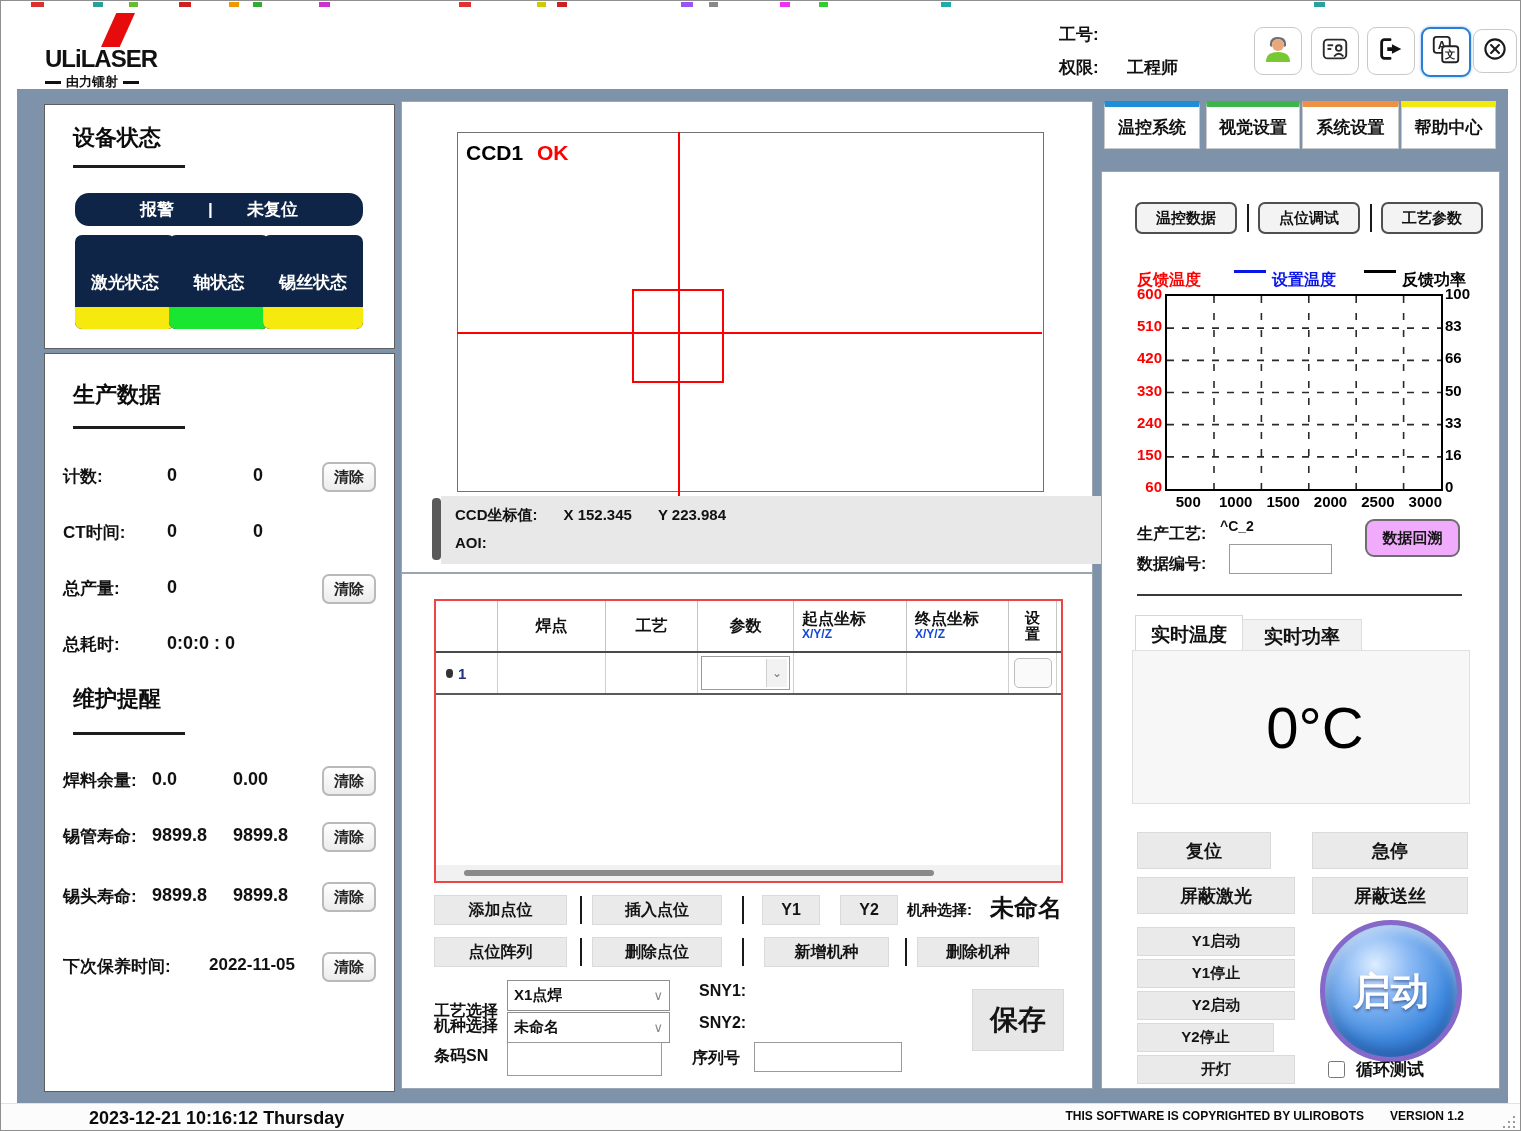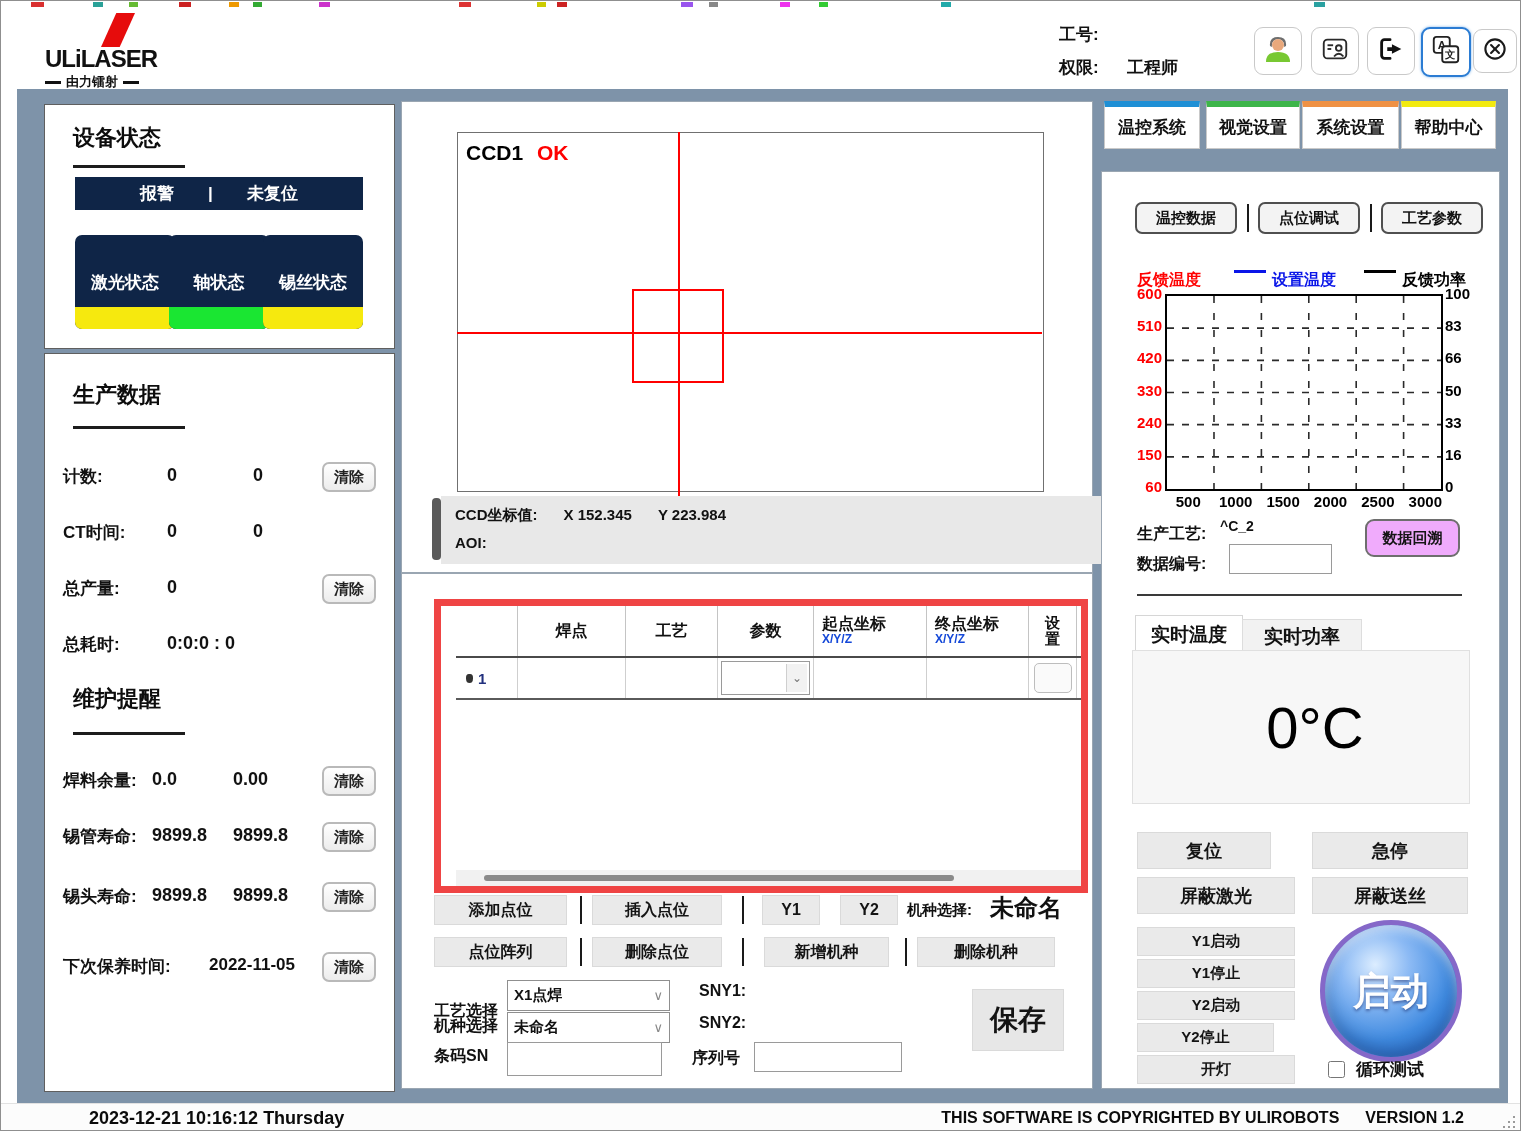--- a/index.html
+++ b/index.html
@@ -16,41 +16,41 @@
   .logo-dash{width:16px;height:3px;background:#111;}
   .hdr-label{position:absolute;font-size:17px;font-weight:bold;color:#111;}
   .icon-btn{position:absolute;top:26px;width:46px;height:46px;background:#fff;border:1px solid #c9c9c9;border-radius:9px;display:flex;align-items:center;justify-content:center;}
   .icon-btn.active{border:2px solid #2b7cd3;box-shadow:0 0 3px #7db4ea;}
   
   .box-dark{border:1px solid #5f5f5f;}
   .box-light{border:1px solid #9aa6b2;}
   .sec-title{position:absolute;font-size:22px;font-weight:bold;color:#0d0d0d;}
   .sec-underline{position:absolute;width:112px;height:3px;background:#1c1c1c;}
   
-  .alarm-bar{position:absolute;left:30px;top:72px;width:288px;height:33px;background:#0f2547;color:#fff;display:flex;align-items:center;justify-content:center;gap:34px;font-size:17px;font-weight:bold;}
+  .alarm-bar{position:absolute;left:30px;top:88px;width:288px;height:33px;background:#0f2547;color:#fff;display:flex;align-items:center;justify-content:center;gap:34px;font-size:17px;font-weight:bold;border-radius:14px;}
   .tile{position:absolute;top:130px;width:100px;height:94px;background:#0f2547;border-radius:7px;overflow:hidden;}
   .tile .t-label{position:absolute;left:0;right:0;top:36px;text-align:center;color:#fff;font-size:17px;font-weight:bold;}
   .tile .t-strip{position:absolute;left:0;right:0;bottom:0;height:22px;}
   
   .drow{position:absolute;left:0;width:349px;height:30px;}
   .drow .lab{position:absolute;left:18px;top:3px;font-size:17px;font-weight:bold;color:#111;}
   .drow .v1{position:absolute;top:3px;font-size:18px;font-weight:bold;color:#111;}
   .drow .v2{position:absolute;top:3px;font-size:18px;font-weight:bold;color:#111;}
   .clear-btn{position:absolute;right:18px;top:0;width:54px;height:30px;border:2px solid #b9b9b9;border-radius:7px;background:linear-gradient(#ffffff,#ececec);font-size:15px;font-weight:bold;color:#222;display:flex;align-items:center;justify-content:center;}
   
   .ccd-frame{position:absolute;left:55px;top:30px;width:585px;height:358px;border:1px solid #707070;background:#fff;}
   .red-vline{position:absolute;width:2px;background:#ff0000;}
   .red-hline{position:absolute;height:2px;background:#ff0000;}
   .red-box{position:absolute;border:2px solid #ff0000;background:transparent;}
   .coord-grab{position:absolute;left:30px;top:396px;width:9px;height:62px;background:#5a5a5a;border-radius:4px;}
   .coord-bar{position:absolute;left:39px;top:394px;width:711px;height:68px;background:#e8e8e8;}
   .coord-bar .l1{position:absolute;left:14px;top:10px;font-size:15px;font-weight:bold;color:#111;display:flex;gap:26px;}
   .coord-bar .l2{position:absolute;left:14px;top:38px;font-size:15px;font-weight:bold;color:#111;}
   
-  .ptable{position:absolute;left:32px;top:25px;width:625px;height:280px;border:7px solid #ef4444;background:#fff;display:flex;flex-direction:column;padding-left:15px;}
+  .ptable{position:absolute;left:32px;top:25px;width:625px;height:280px;border:2px solid #ef4444;background:#fff;display:flex;flex-direction:column;}
   .thead,.trow{display:grid;grid-template-columns:62px 108px 92px 96px 113px 102px 48px;}
   .thead{height:50px;border-bottom:2px solid #4a4a4a;}
   .thead>div{border-right:1px solid #c4c4c4;display:flex;flex-direction:column;align-items:center;justify-content:center;font-weight:bold;font-size:16px;color:#111;line-height:1.05;}
   .thead>div:first-child{border-right:1px solid #c4c4c4;}
   .thead .sub{font-size:12px;color:#1448d8;font-weight:bold;align-self:flex-start;margin-left:8px;}
   .thead .hdr2{align-items:flex-start;padding-left:8px;}
   .thead .wrap{font-size:15px;width:18px;word-break:break-all;text-align:center;line-height:1.1;}
   .trow{height:40px;border-bottom:2px solid #5a5a5a;}
   .trow>div{border-right:1px solid #cfcfcf;display:flex;align-items:center;}
   .cell-idx{padding-left:10px;gap:5px;font-size:15px;font-weight:bold;color:#22307e;}
@@ -85,21 +85,21 @@
   .rt-value{font-size:58px;color:#000;margin-left:28px;}
   .sep-line{position:absolute;height:2px;background:#3a3a3a;}
   
   .start-btn{position:absolute;left:218px;top:748px;width:132px;height:132px;border-radius:50%;border:5px solid #8568c8;background:radial-gradient(circle at 38% 30%,#dcedff 0%,#8cbaf4 28%,#3f8ae0 62%,#1d61c0 100%);box-shadow:inset 0 -8px 16px rgba(0,0,40,.25), inset 0 6px 10px rgba(255,255,255,.5);display:flex;align-items:center;justify-content:center;}
   .start-btn span{color:#fff;font-size:38px;font-weight:bold;text-shadow:0 2px 3px rgba(0,0,60,.4);}
   .chk-row{position:absolute;left:222px;top:886px;display:flex;align-items:center;gap:8px;font-size:17px;font-weight:bold;color:#111;}
   .chk-row input{width:17px;height:17px;}
   
   #statusbar{position:absolute;left:0;right:0;top:1102px;height:29px;background:#fcfcfc;border-top:1px solid #e2e2e2;}
   #statusbar .time{position:absolute;left:88px;top:4px;font-size:18px;font-weight:bold;color:#0b0b0b;}
-  #statusbar .copy{position:absolute;right:56px;top:5px;font-size:16px;font-weight:bold;color:#0b0b0b;display:flex;gap:26px;}
+  #statusbar .copy{position:absolute;right:56px;top:5px;font-size:12px;font-weight:bold;color:#0b0b0b;display:flex;gap:26px;}
   .grip{position:absolute;right:3px;top:12px;width:14px;height:14px;}
   .grip i{position:absolute;width:2px;height:2px;background:#9a9a9a;}
   svg text{font-family:"Liberation Sans","DejaVu Sans",sans-serif;}
 </style>
 </head>
 <body>
 
 <div id="screen">
 
   <div>
@@ -334,21 +334,21 @@
     <button class="btn-flat" style="left:438px;top:321px;width:58px;height:30px;font-size:16px;">Y2</button>
     <span class="flabel" style="left:505px;top:327px;font-size:15px;">机种选择:</span>
     <span class="flabel" style="left:588px;top:318px;font-size:24px;">未命名</span>
 
     <button class="btn-flat" style="left:32px;top:363px;width:133px;height:30px;font-size:16px;">点位阵列</button>
     <div class="vsep" style="left:178px;top:364px;"></div>
     <button class="btn-flat" style="left:190px;top:363px;width:130px;height:30px;font-size:16px;">删除点位</button>
     <div class="vsep" style="left:340px;top:364px;"></div>
     <button class="btn-flat" style="left:362px;top:363px;width:125px;height:30px;font-size:16px;">新增机种</button>
     <div class="vsep" style="left:503px;top:364px;"></div>
-    <button class="btn-flat" style="left:515px;top:363px;width:138px;height:30px;font-size:16px;">删除机种</button>
+    <button class="btn-flat" style="left:515px;top:363px;width:122px;height:30px;font-size:16px;">删除机种</button>
 
     <span class="flabel" style="left:32px;top:427px;">工艺选择</span>
     <div class="combo" style="left:105px;top:406px;width:155px;">
       <span>X1点焊</span>
         <span class="chev">∨</span>
     </div>
     <span class="flabel" style="left:297px;top:408px;">SNY1:</span>
 
     <span class="flabel" style="left:32px;top:442px;">机种选择</span>
     <div class="combo" style="left:105px;top:438px;width:155px;">

